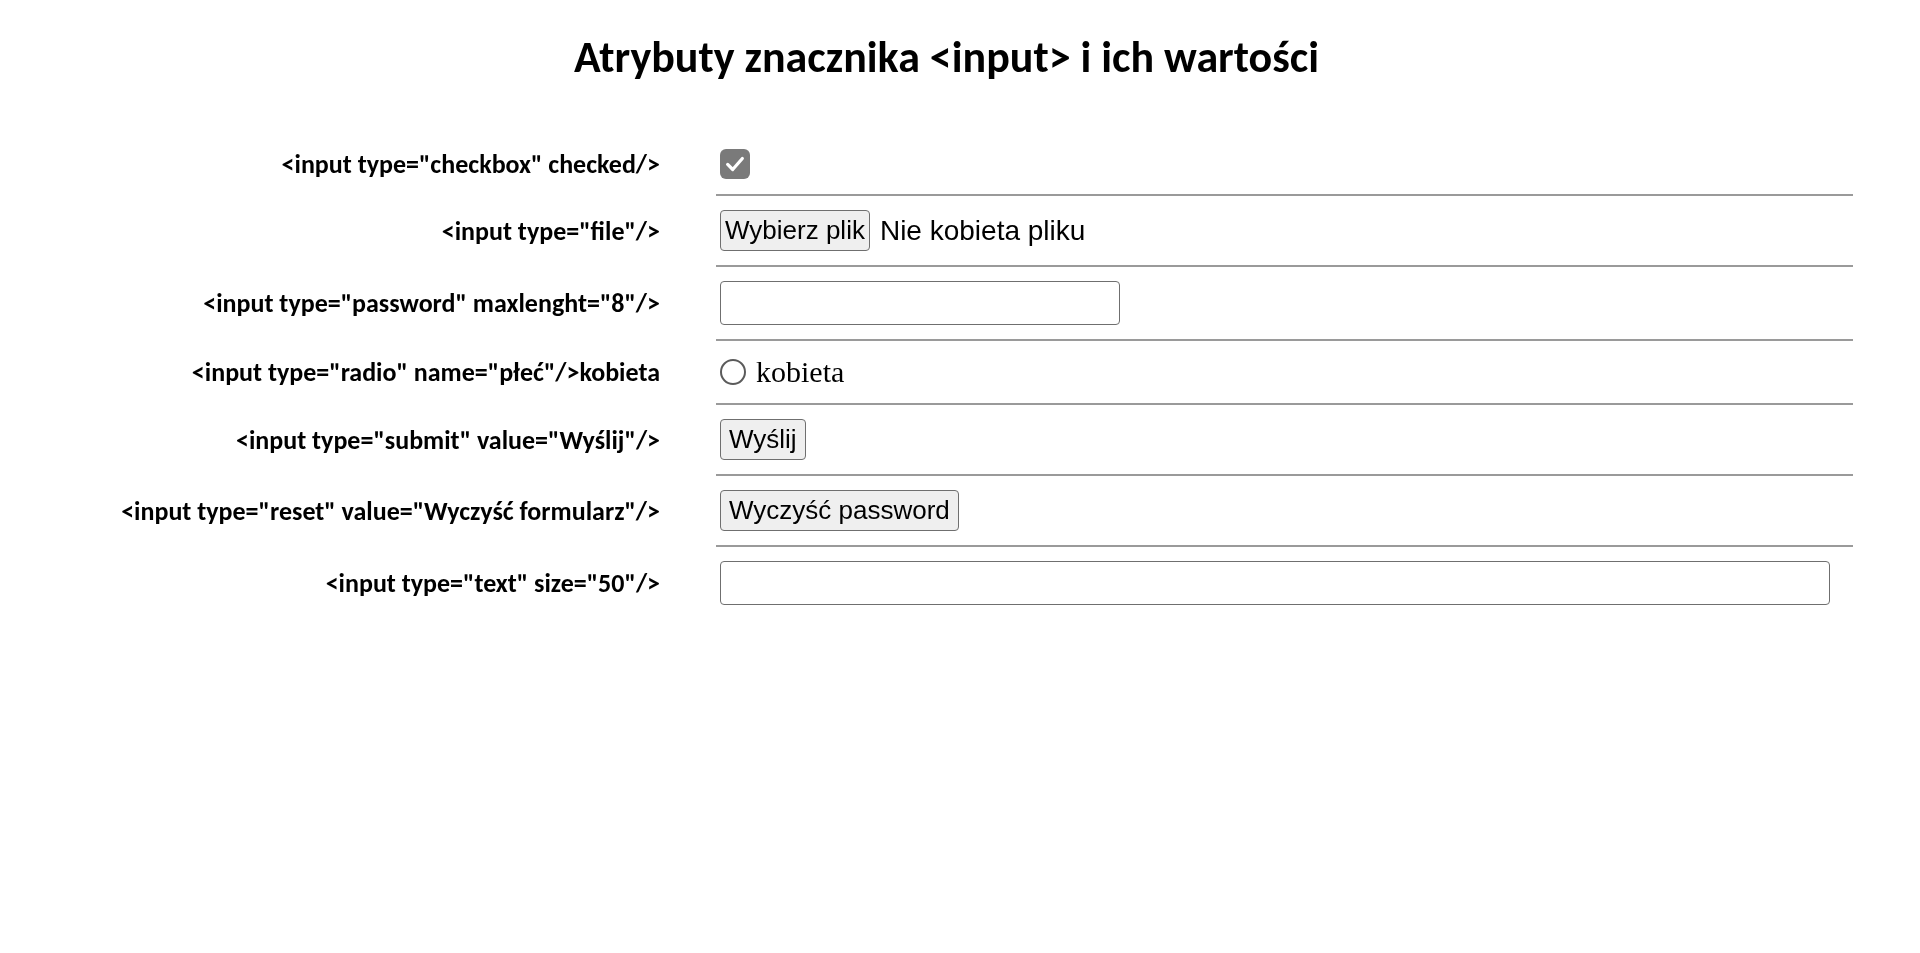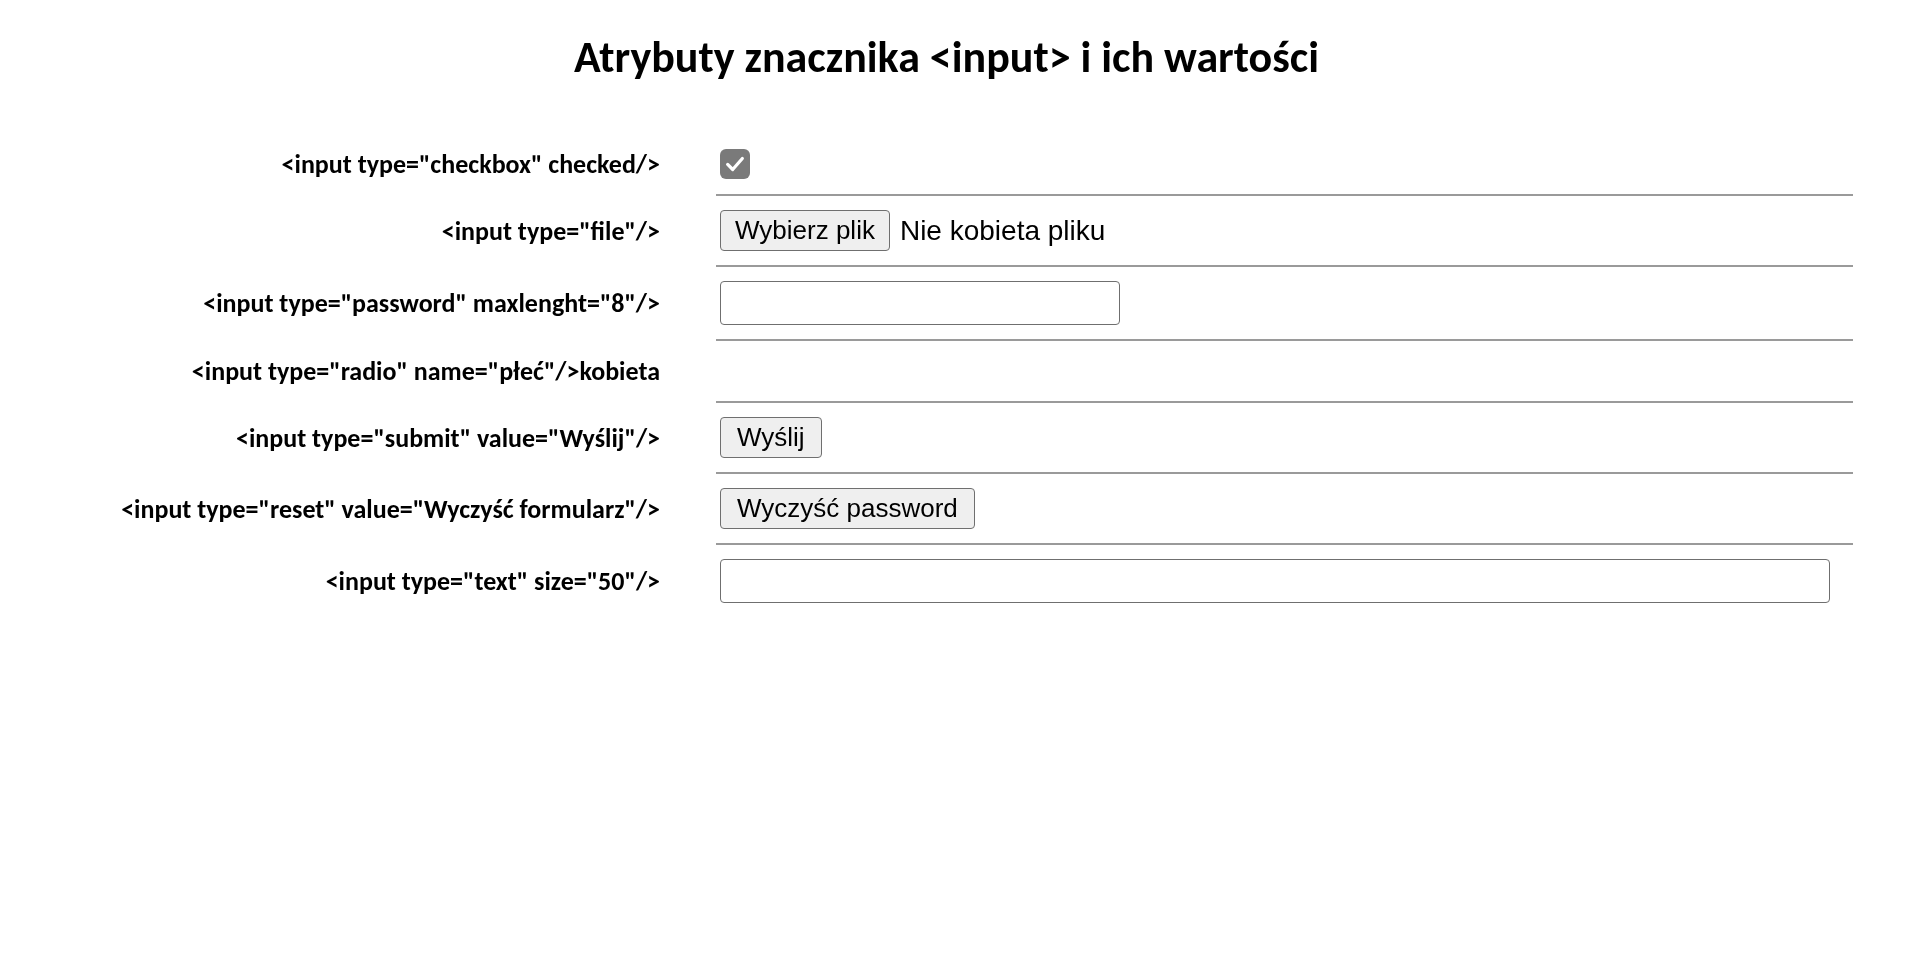--- a/index.html
+++ b/index.html
@@ -60,21 +60,21 @@
     align-items: center;
     justify-content: center;
     cursor: pointer;
   }
   .checkbox svg { width: 22px; height: 22px; }
 
   
   .file-button {
     font-family: Arial, sans-serif;
     font-size: 26px;
-    padding: 4px 14px;
+    padding: 4px 4px;
     background: #efefef;
     border: 1.5px solid #6f6f6f;
     border-radius: 4px;
     cursor: pointer;
   }
   .file-status {
     font-size: 28px;
   }
 
   
@@ -103,21 +103,21 @@
   }
   .radio-label {
     font-family: "Times New Roman", Times, serif;
     font-size: 30px;
   }
 
   
   .btn {
     font-family: Arial, sans-serif;
     font-size: 26px;
-    padding: 4px 16px;
+    padding: 4px 8px;
     background: #efefef;
     border: 1.5px solid #6f6f6f;
     border-radius: 4px;
     cursor: pointer;
   }
 </style>
 </head>
 <body>
 
 <div class="page">
@@ -148,20 +148,24 @@
   <div class="row">
     <div class="label-col">&lt;input type="password" maxlenght="8"/&gt;</div>
     <div class="control-col">
       <input type="password" class="text-input pw" value="" style="">
     </div>
   </div>
   <div class="sep"></div>
 
   <div class="row">
     <div class="label-col">&lt;input type="radio" name="płeć"/&gt;kobieta</div>
+    <div class="control-col">
+      <span class="radio"></span>
+      <span class="radio-label">kobieta</span>
+    </div>
   </div>
   <div class="sep"></div>
 
   <div class="row">
     <div class="label-col">&lt;input type="submit" value="Wyślij"/&gt;</div>
     <div class="control-col">
       <button class="btn">Wyślij</button>
     </div>
   </div>
   <div class="sep"></div>

